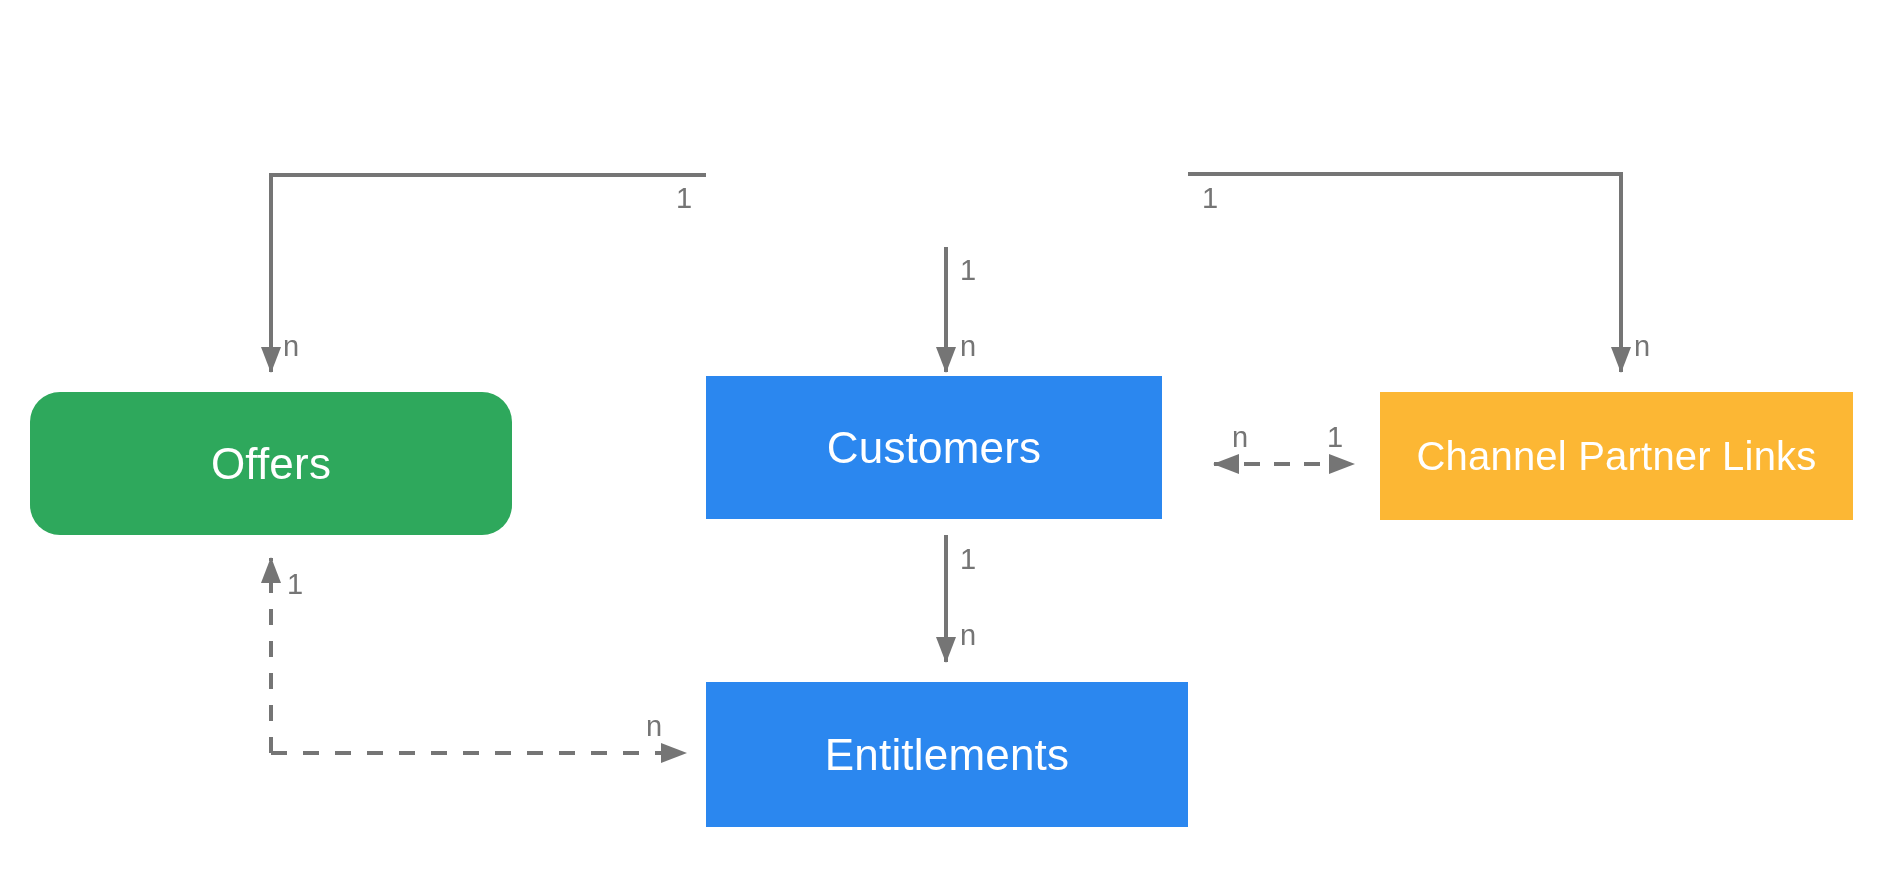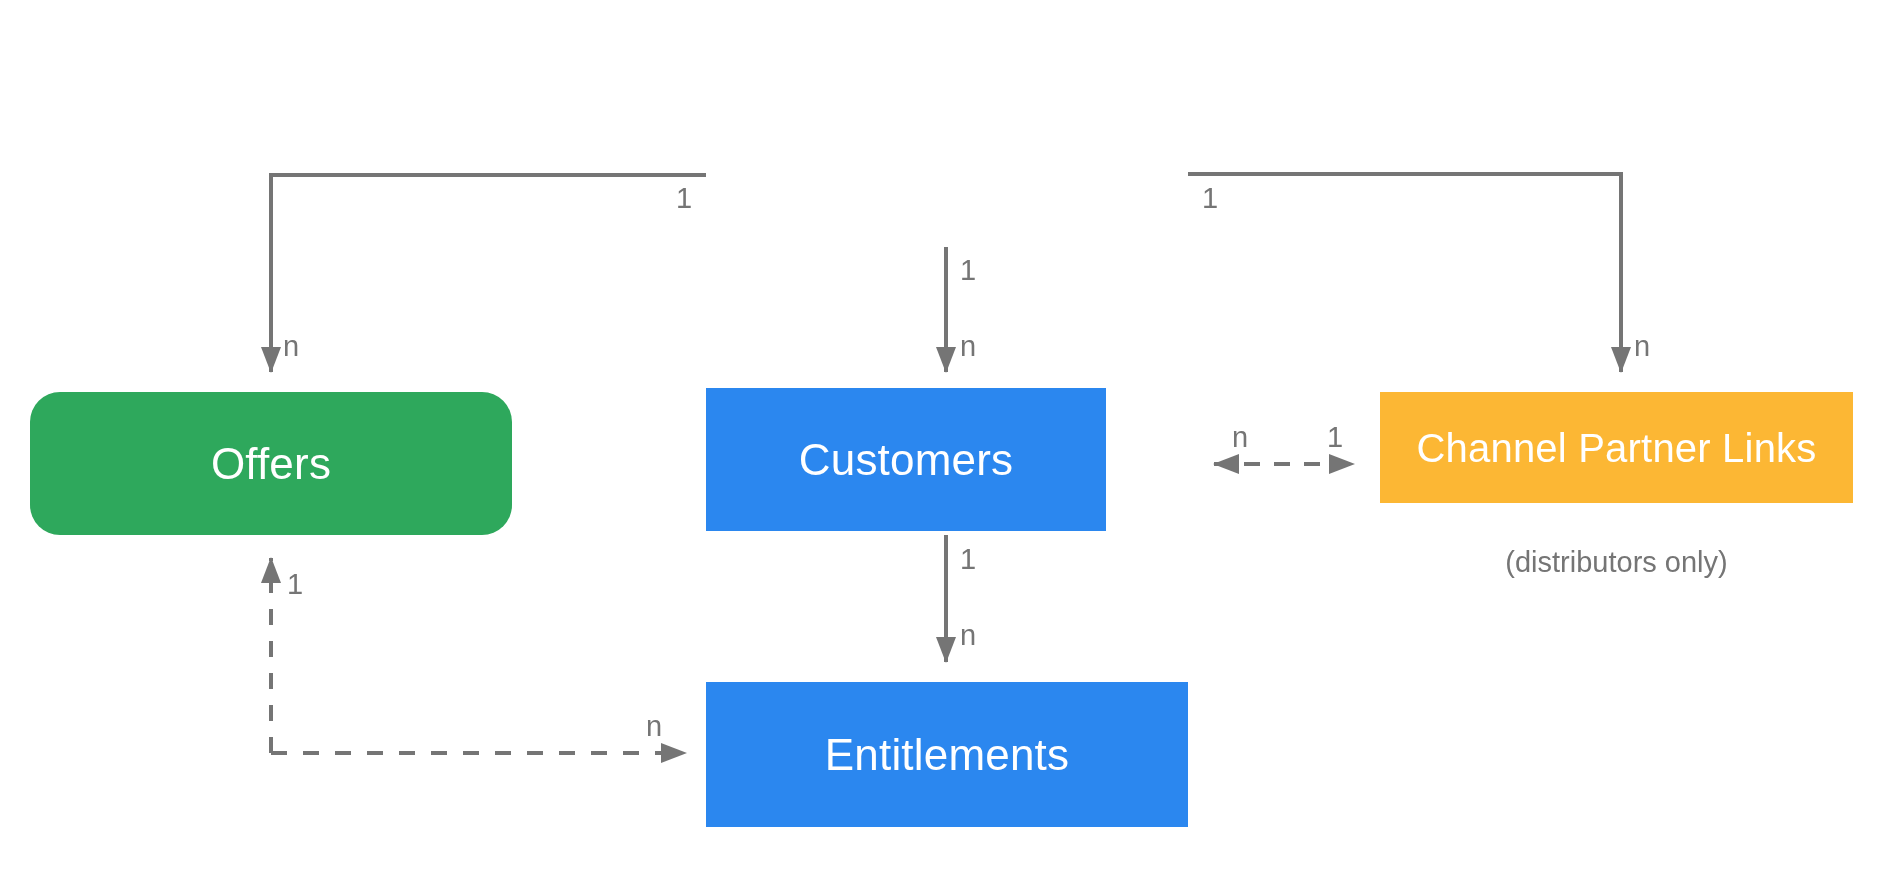--- a/index.html
+++ b/index.html
@@ -33,22 +33,22 @@
     box-sizing: border-box;
     color: #ffffff;
     font-size: 44px;
     font-weight: 400;
     letter-spacing: 0.2px;
     line-height: 1;
     white-space: nowrap;
   }
   .node-accounts  { left: 706px; top: 103px; width: 482px; height: 144px; }
   .node-offers    { left: 30px;  top: 392px; width: 482px; height: 143px; border-radius: 30px; }
-  .node-customers { left: 706px; top: 388px; width: 400px; height: 143px; }
-  .node-cpl       { left: 1380px; top: 392px; width: 473px; height: 111px; font-size: 40px; }
+  .node-customers { left: 706px; top: 376px; width: 456px; height: 143px; }
+  .node-cpl       { left: 1380px; top: 392px; width: 473px; height: 128px; font-size: 40px; }
   .node-entitlements { left: 706px; top: 682px; width: 482px; height: 145px; align-items: center; }
 
   .caption {
     position: absolute;
     color: #757575;
     font-size: 29px;
     line-height: 1;
     white-space: nowrap;
     text-align: center;
   }
@@ -103,21 +103,20 @@
   </div>
 
   <div class="node node-customers" style="background:#2b87ef">
     <span>Customers</span>
   </div>
 
   <div class="node node-cpl" style="background:#fcb734">
     <span>Channel Partner Links</span>
   </div>
 
-  <div class="caption caption-cpl">(distributors only)</div>
 
   <div class="node node-entitlements" style="background:#2b87ef">
     <span>Entitlements</span>
   </div>
 
   <div class="edge-label" style="left:676px; top:184px;">1</div>
 
   <div class="edge-label" style="left:283px; top:332px;">n</div>
 
   <div class="edge-label" style="left:960px; top:256px;">1</div>

